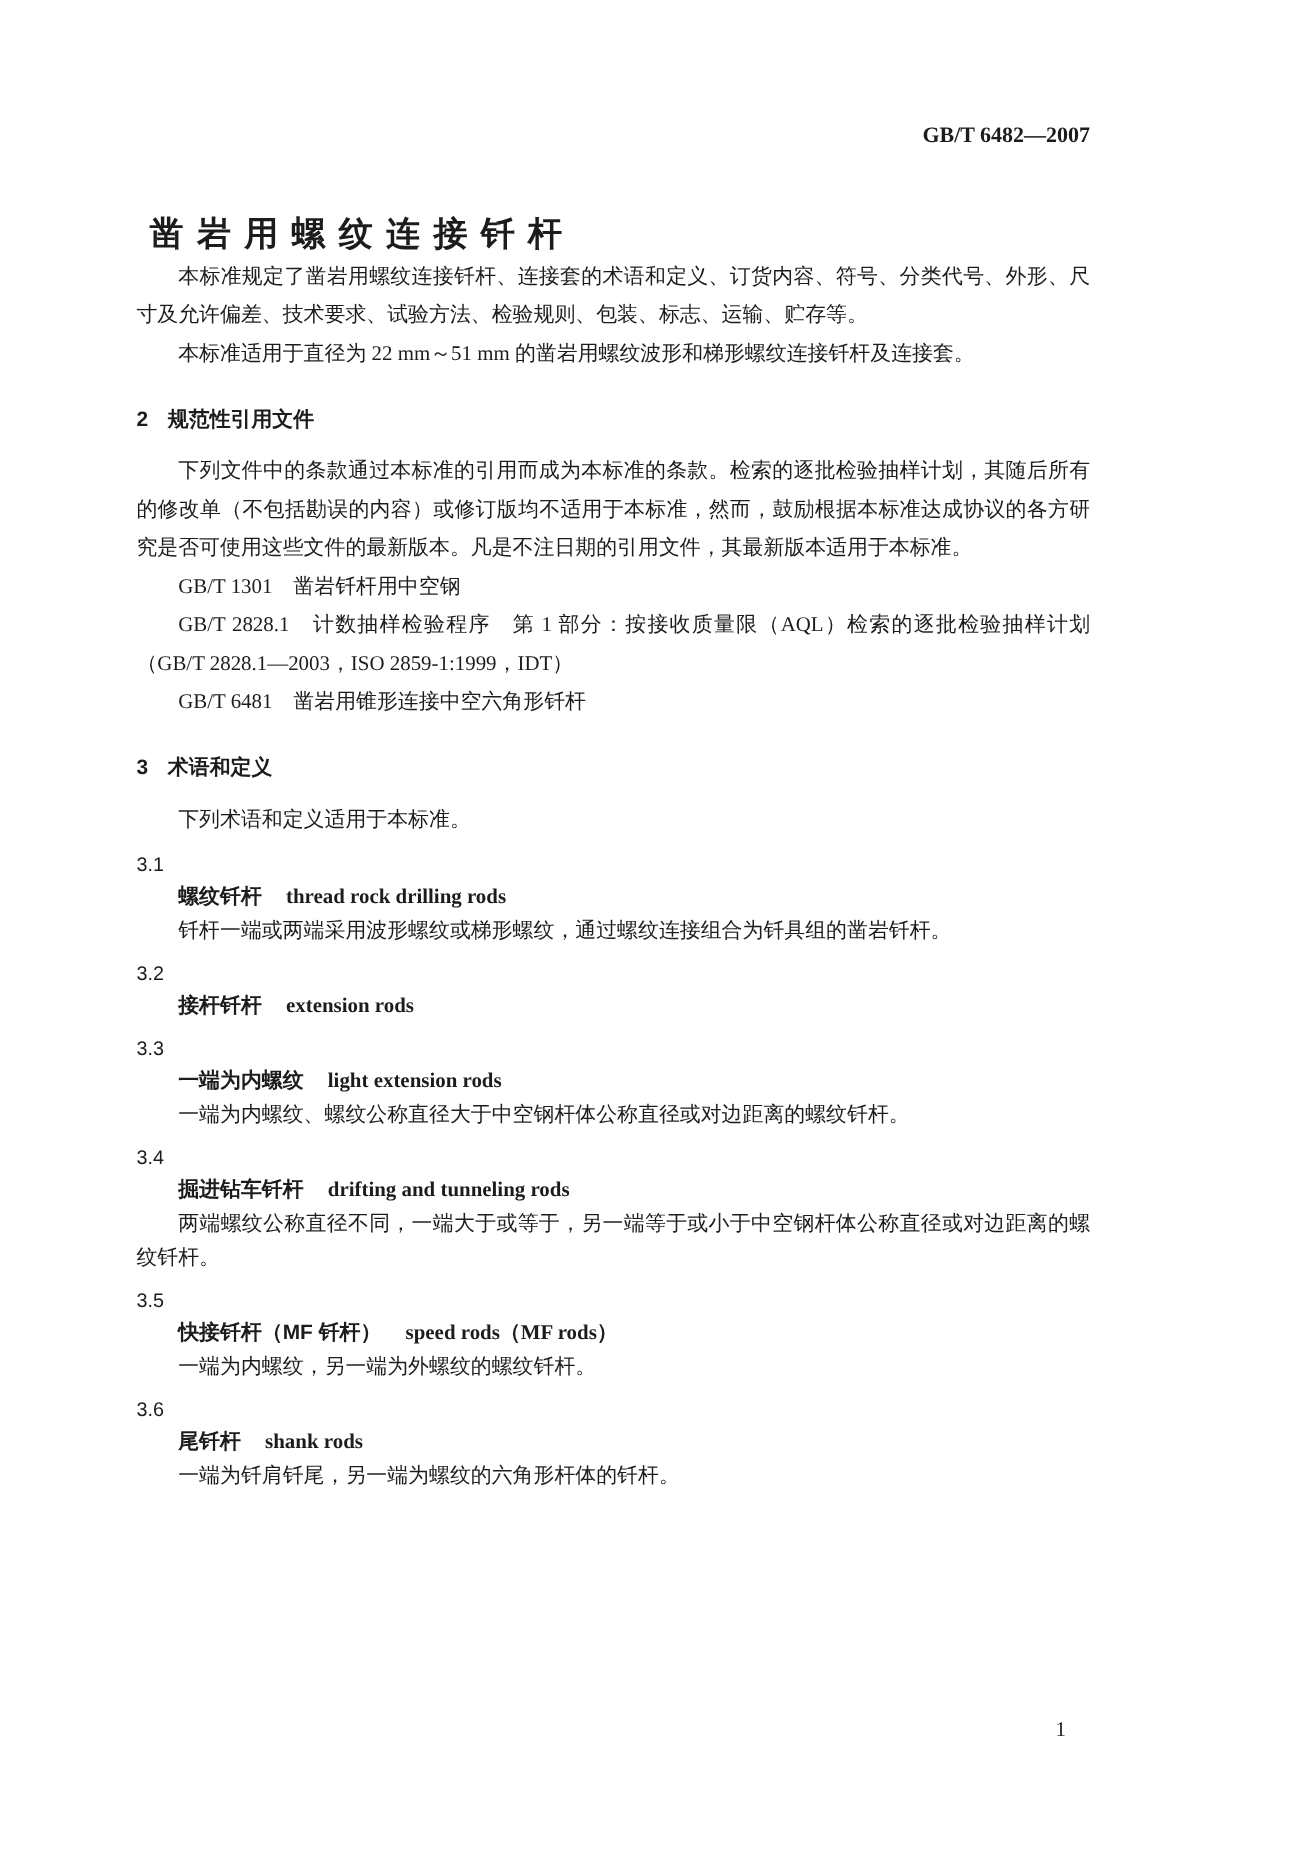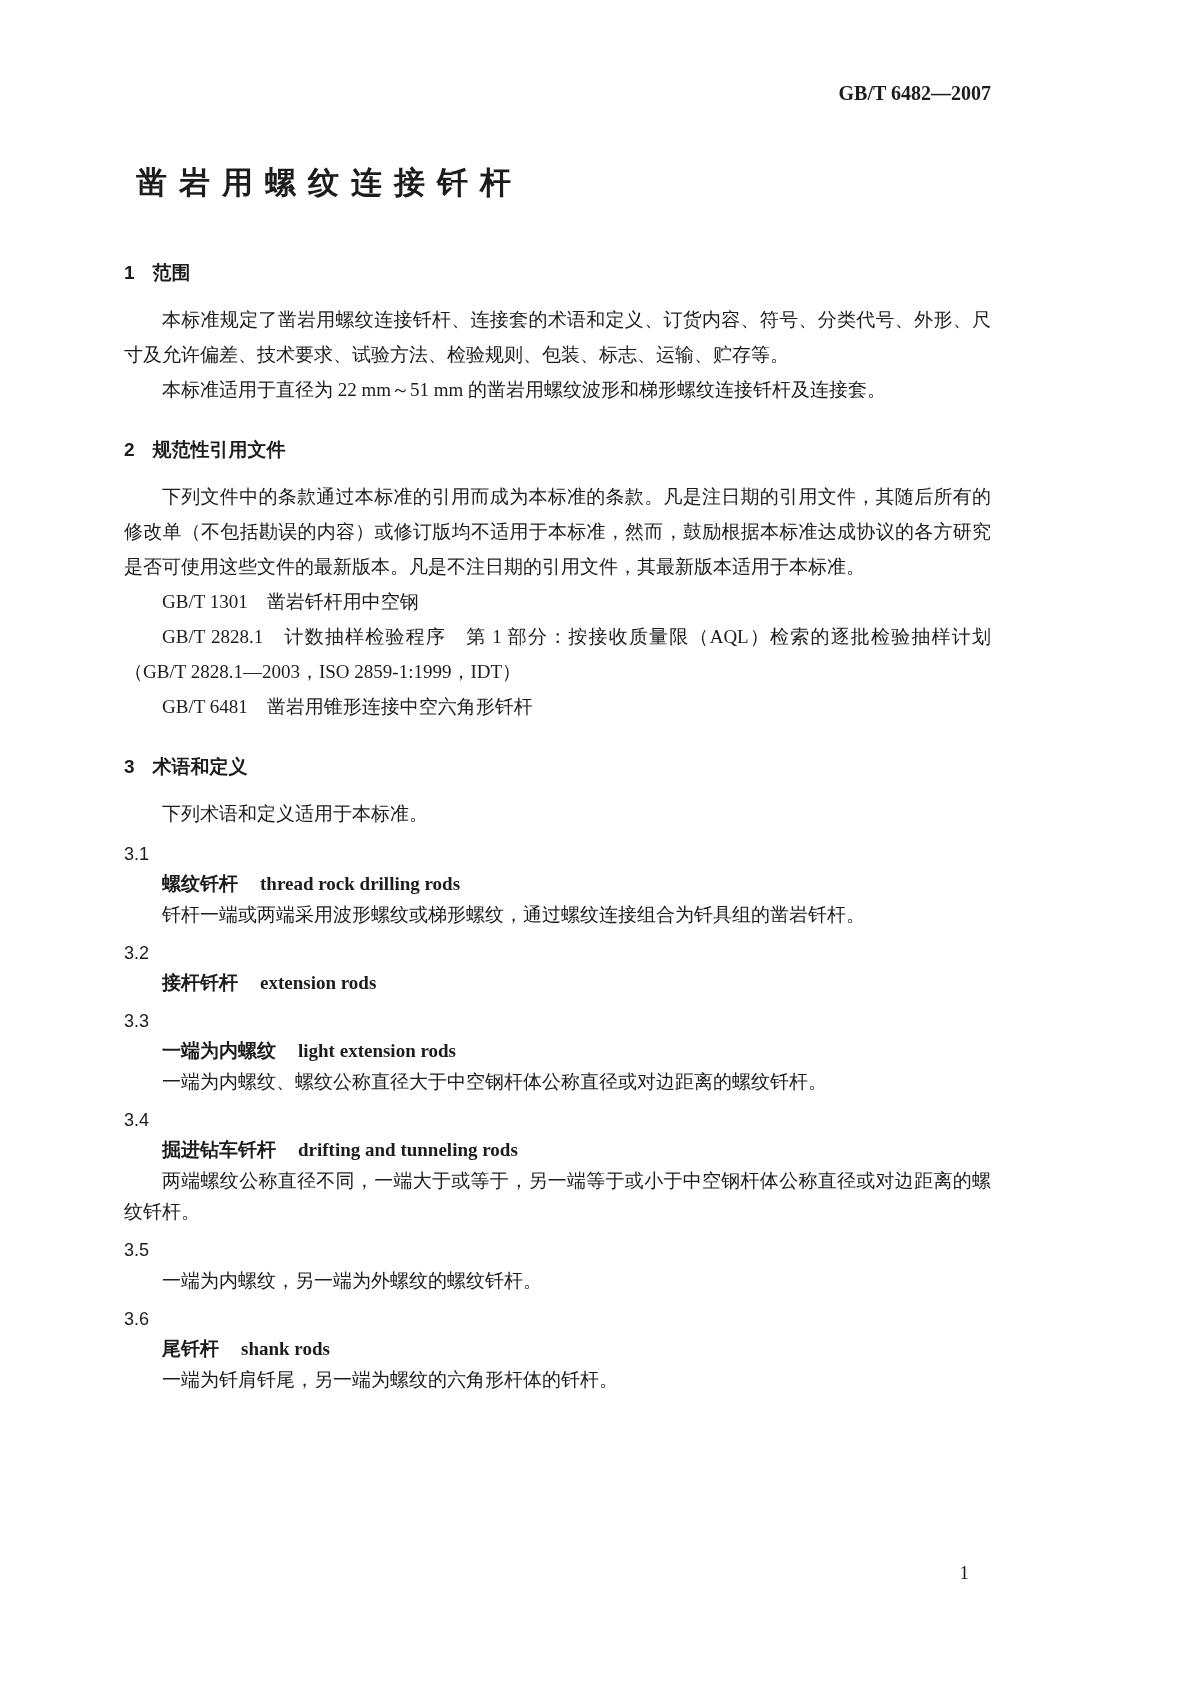--- a/index.html
+++ b/index.html
@@ -8,21 +8,21 @@
     width: 1191px;
     height: 1684px;
     position: relative;
     color: #1c1c1c;
     font-family: "Liberation Serif", "DejaVu Serif", serif;
     overflow: hidden;
   }
   .page {
     width: 100%;
     height: 100%;
-    padding: 80px 200px 0 124px;
+    padding: 110px 200px 0 124px;
     position: relative;
   }
   .doc-number {
     text-align: right;
     font-weight: bold;
     font-size: 20px;
     line-height: 26px;
     font-family: "Liberation Serif", "DejaVu Serif", serif;
   }
   .doc-title {
@@ -80,32 +80,29 @@
 </head>
 <body>
 
 <div class="page">
 
   <div class="doc-number">GB/T 6482—2007</div>
 
   <h1 class="doc-title">凿岩用螺纹连接钎杆</h1>
 
   <section class="sec sec-scope">
-    <h2 class="section-heading">
-      <span class="sec-num">1</span><span class="sec-title">范围</span>
-    </h2>
     <p class="body indent">本标准规定了凿岩用螺纹连接钎杆、连接套的术语和定义、订货内容、符号、分类代号、外形、尺寸及允许偏差、技术要求、试验方法、检验规则、包装、标志、运输、贮存等。</p>
     <p class="body indent">本标准适用于直径为 22 mm～51 mm 的凿岩用螺纹波形和梯形螺纹连接钎杆及连接套。</p>
   </section>
 
   <section class="sec sec-references">
     <h2 class="section-heading">
       <span class="sec-num">2</span><span class="sec-title">规范性引用文件</span>
     </h2>
-    <p class="body indent">下列文件中的条款通过本标准的引用而成为本标准的条款。凡是注日期的引用文件，其随后所有的修改单（不包括勘误的内容）或修订版均不适用于本标准，然而，鼓励根据本标准达成协议的各方研究是否可使用这些文件的最新版本。凡是不注日期的引用文件，其最新版本适用于本标准。</p>
+    <p class="body indent">下列文件中的条款通过本标准的引用而成为本标准的条款。检索的逐批检验抽样计划，其随后所有的修改单（不包括勘误的内容）或修订版均不适用于本标准，然而，鼓励根据本标准达成协议的各方研究是否可使用这些文件的最新版本。凡是不注日期的引用文件，其最新版本适用于本标准。</p>
     <p class="body indent">GB/T 1301　凿岩钎杆用中空钢</p>
     <p class="body indent">GB/T 2828.1　计数抽样检验程序　第 1 部分：按接收质量限（AQL）检索的逐批检验抽样计划（GB/T 2828.1—2003，ISO 2859-1:1999，IDT）</p>
     <p class="body indent">GB/T 6481　凿岩用锥形连接中空六角形钎杆</p>
   </section>
 
   <section class="sec sec-terms">
     <h2 class="section-heading">
       <span class="sec-num">3</span><span class="sec-title">术语和定义</span>
     </h2>
     <p class="body indent">下列术语和定义适用于本标准。</p>
@@ -136,20 +133,23 @@
     <div class="term">
       <div class="term-num">3.4</div>
       <div class="term-heading">
         <span class="term-zh">掘进钻车钎杆</span><span class="term-en">drifting and tunneling rods</span>
       </div>
       <p class="body indent">两端螺纹公称直径不同，一端大于或等于，另一端等于或小于中空钢杆体公称直径或对边距离的螺纹钎杆。</p>
     </div>
 
     <div class="term">
       <div class="term-num">3.5</div>
+      <div class="term-heading">
+        <span class="term-zh">快接钎杆（MF 钎杆）</span><span class="term-en">speed rods（MF rods）</span>
+      </div>
       <p class="body indent">一端为内螺纹，另一端为外螺纹的螺纹钎杆。</p>
     </div>
 
     <div class="term">
       <div class="term-num">3.6</div>
       <div class="term-heading">
         <span class="term-zh">尾钎杆</span><span class="term-en">shank rods</span>
       </div>
       <p class="body indent">一端为钎肩钎尾，另一端为螺纹的六角形杆体的钎杆。</p>
     </div>

